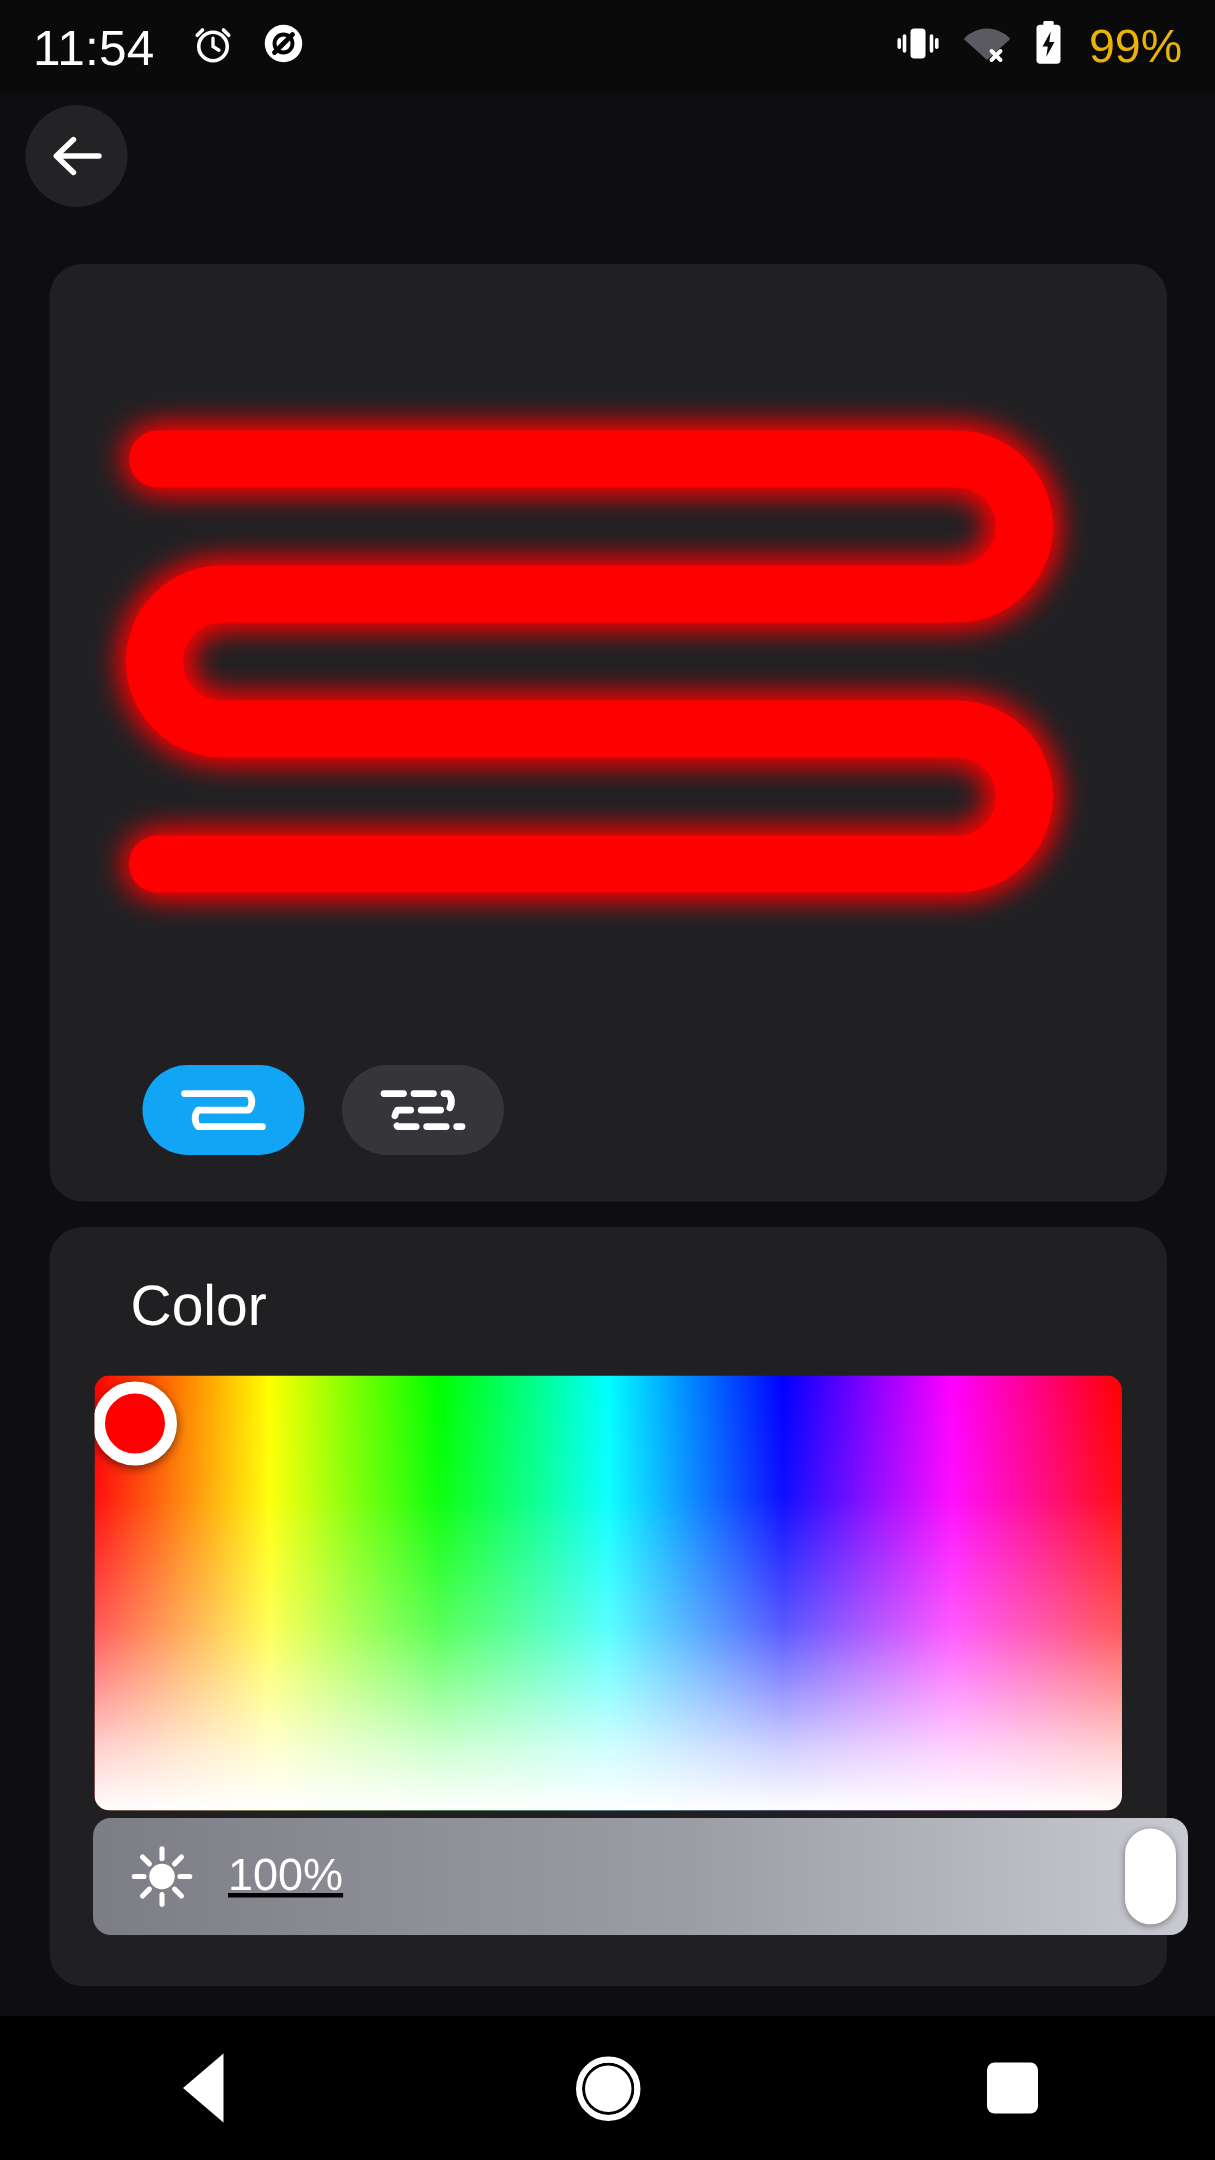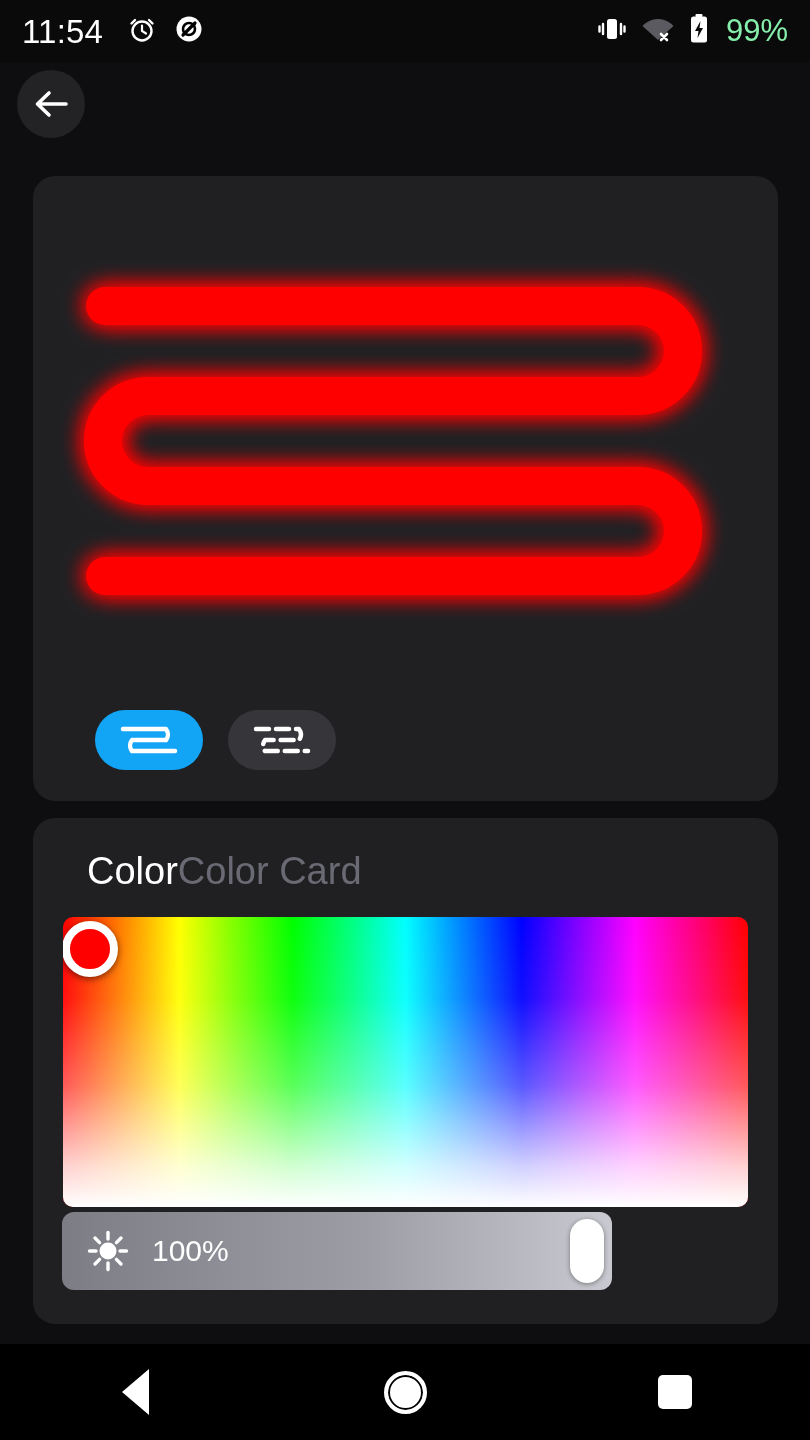--- a/index.html
+++ b/index.html
@@ -19,21 +19,21 @@
     padding:0 22px;
   }
   .sb-time {
     color:#ffffff; font-size:33px; font-weight:400; letter-spacing:0.2px;
     line-height:1;
     text-align:right;
   }
   .sb-left-icons { display:flex; align-items:center; gap:20px; margin-left:26px; }
   .sb-spacer { flex:1; }
   .sb-right-icons { display:flex; align-items:center; gap:15px; }
-  .sb-battery-text { color:#86efac; font-size:31px; font-weight:400; margin-left:2px; }
+  .sb-battery-text { color:#eab308; font-size:31px; font-weight:400; margin-left:2px; }
 
   
   .backbtn {
     position:absolute; left:17px; top:70px;
     width:68px; height:68px; border-radius:50%;
     background:#232326;
     display:flex; align-items:center; justify-content:center;
     cursor:pointer;
   }
 
@@ -93,25 +93,26 @@
     position:absolute;
     width:56px; height:56px; border-radius:50%;
     border:8px solid #ffffff;
     box-shadow:0 2px 7px rgba(0,0,0,0.55);
     transform:translate(-50%,-50%);
     cursor:pointer;
   }
 
   .bright-slider {
     position:absolute; left:62px; top:1212px;
-    width:550px; height:78px;
+    width:730px; height:78px;
     border-radius:12px;
     background:linear-gradient(to right,#7d7d85 0%, #9d9da6 55%, #c9c9d1 100%);
     display:flex; align-items:center;
     cursor:pointer;
+    text-decoration:underline;
   }
   .bright-icon { margin-left:24px; display:flex; align-items:center; }
   .bright-val { color:#ffffff; font-size:30px; margin-left:22px; }
   .slider-thumb {
     position:absolute; right:8px; top:7px;
     width:34px; height:64px; border-radius:17px;
     background:#ffffff;
     box-shadow:0 1px 5px rgba(0,0,0,0.4);
     cursor:pointer;
   }
@@ -230,21 +231,20 @@
           <path d="M5 8 L48 8 A9 9 0 0 1 48 19 L14 19 A9 9 0 0 0 14 30 L57 30" fill="none" stroke="#ffffff" stroke-width="4.5" stroke-linecap="round" stroke-linejoin="round" stroke-dasharray="13 7"></path>
         </svg>
       </button>
     </div>
   </div>
 
   <div class="card color-card">
 
     <div class="tabs">
       <span class="tab active">Color</span>
-      <span class="tab inactive">Color Card</span>
     </div>
 
     <div class="picker-area">
       <div class="hue-layer"></div>
       <div class="sat-layer"></div>
       <div class="picker-handle" style="left:4%; top:11%; background:#ff0000;"></div>
     </div>
   </div>
 
   <div class="bright-slider">

